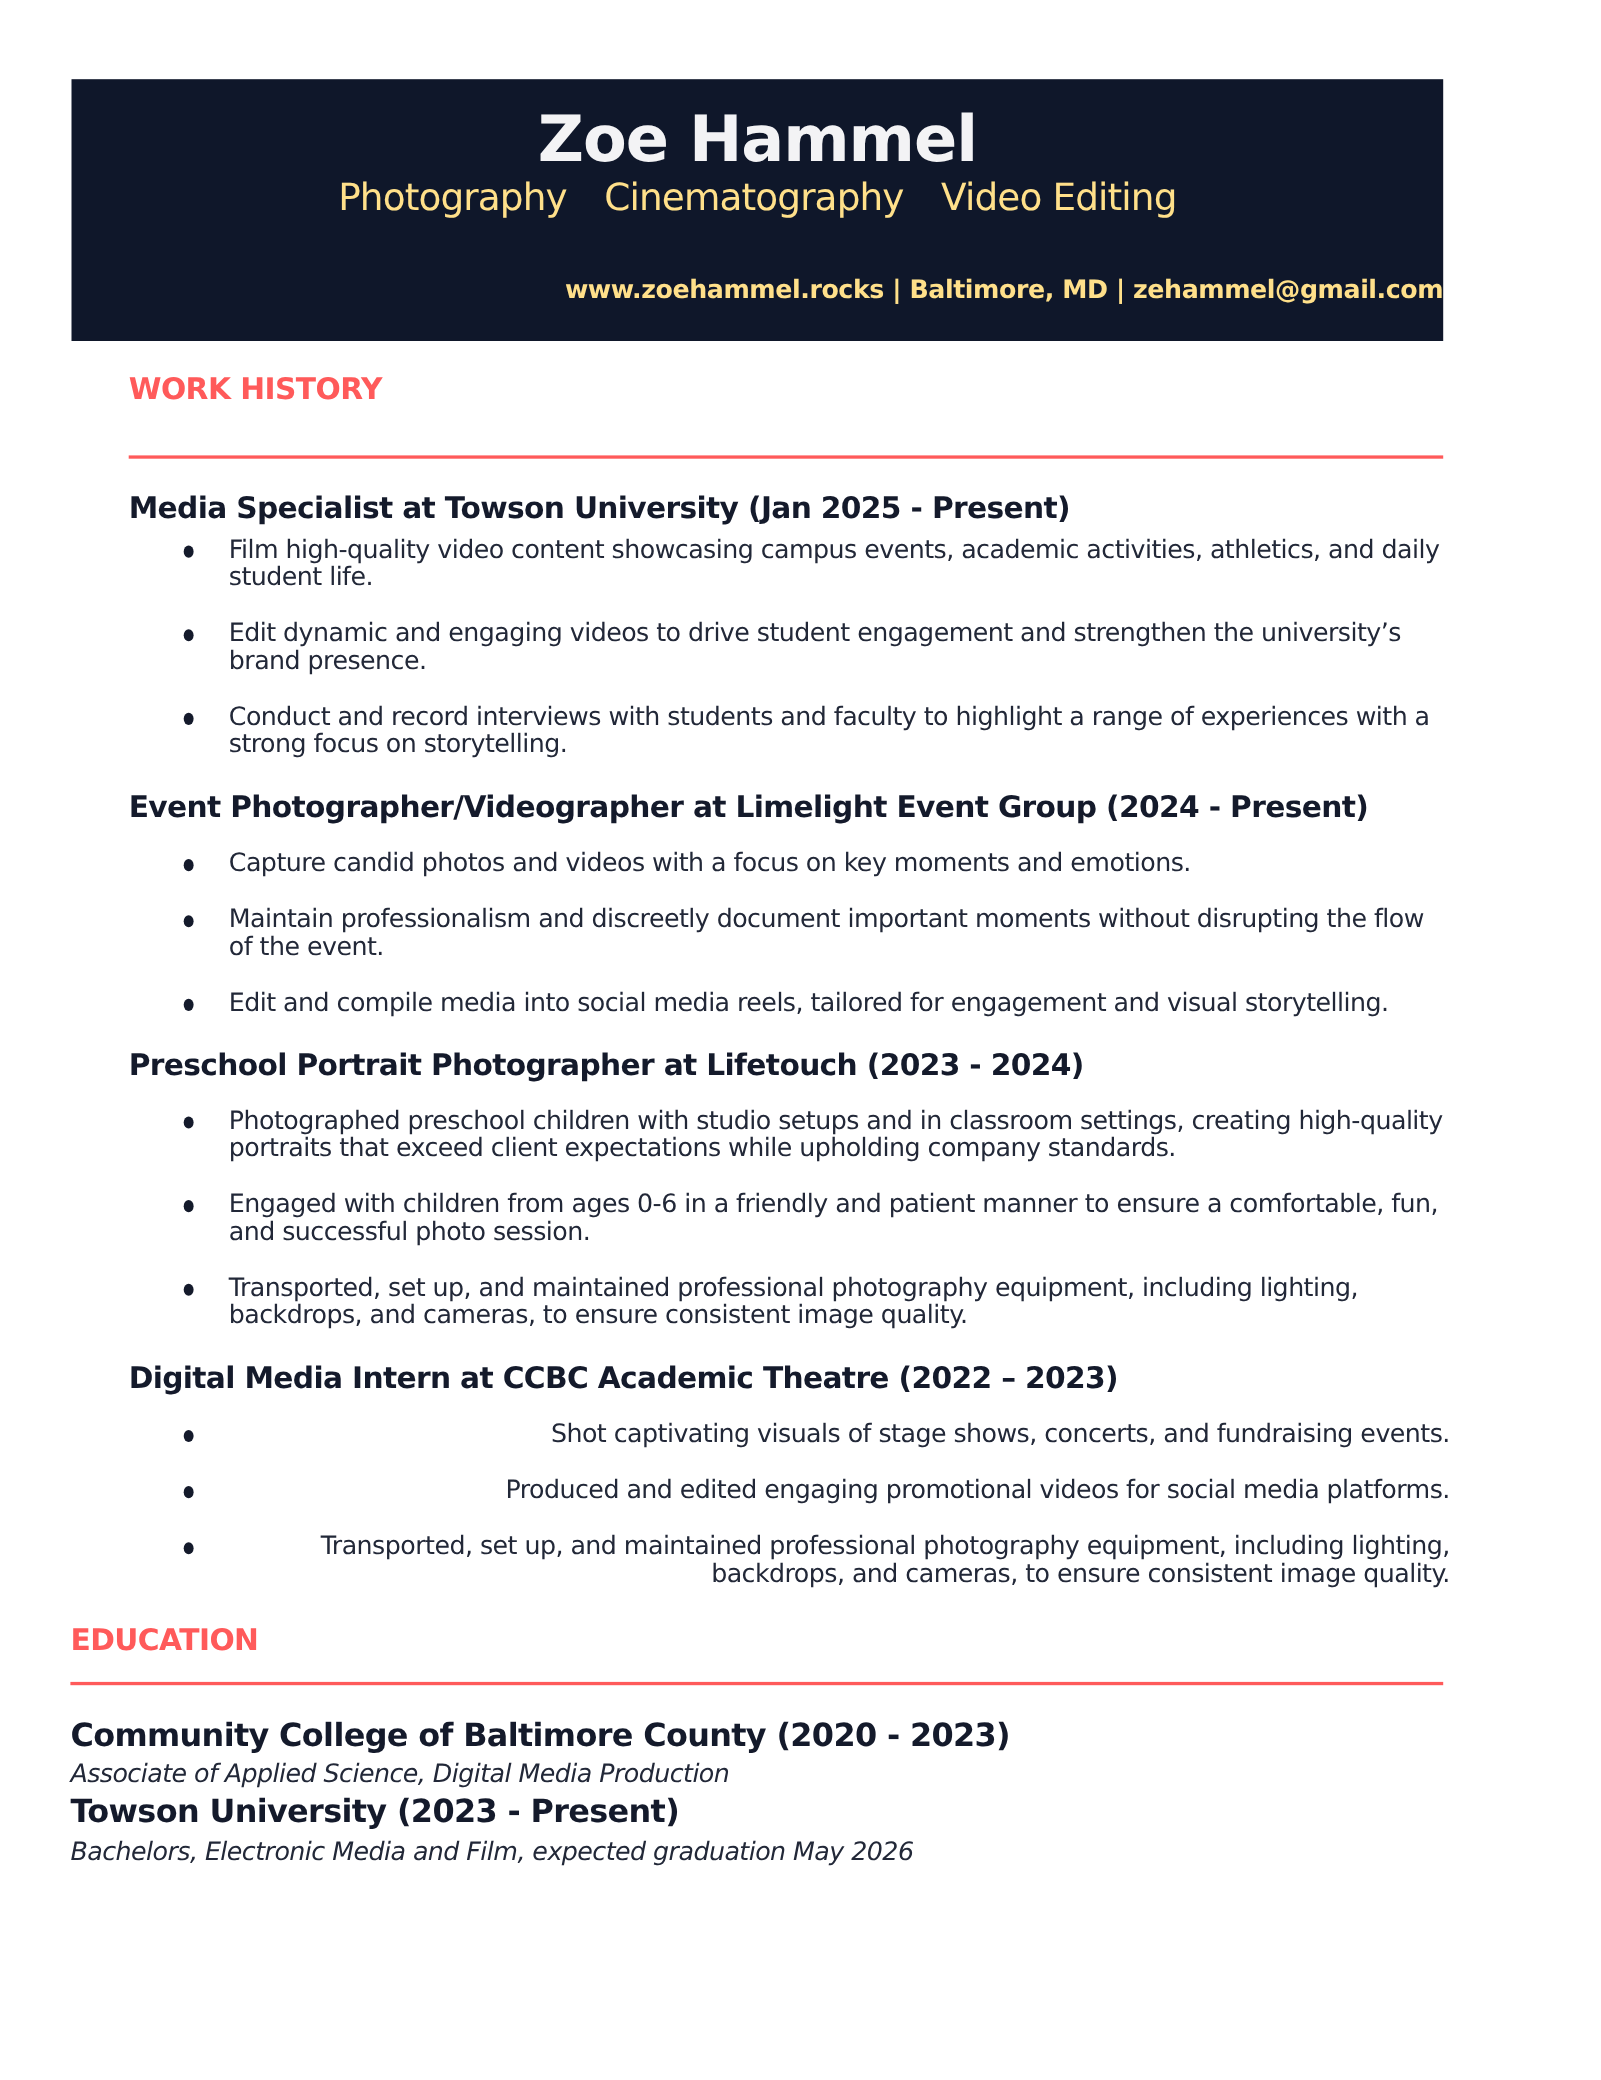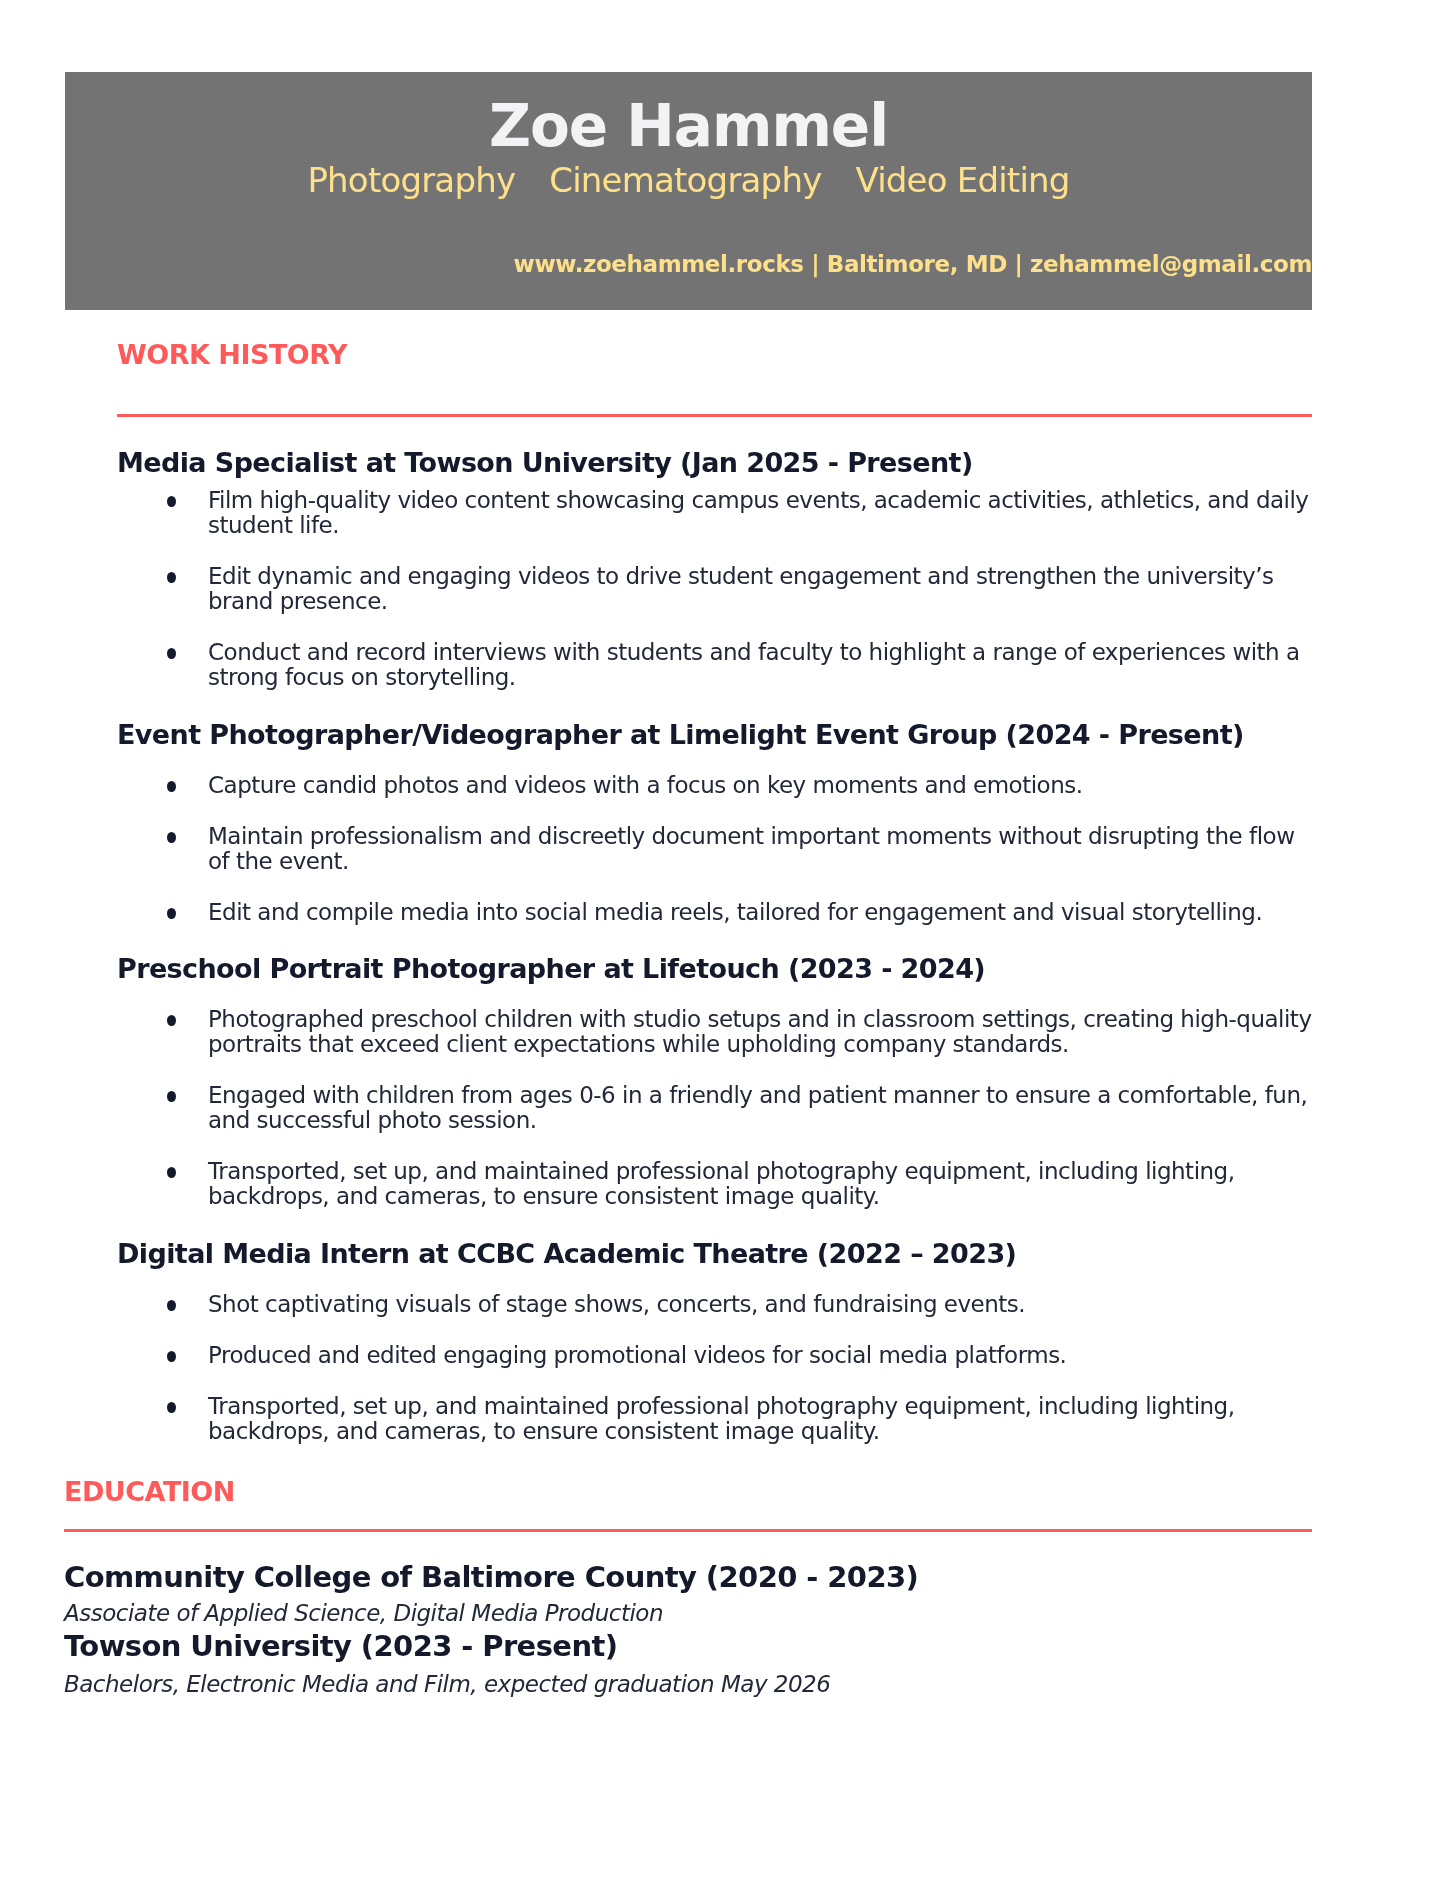--- a/index.html
+++ b/index.html
@@ -1,18 +1,18 @@
 <!DOCTYPE html>
 <html><head>
 <meta charset="utf-8">
 <style>
   html, body { margin: 0; padding: 0; background: #ffffff; }
   body { width: 1455px; height: 1891px; position: relative; overflow: hidden;
          font-family: "Liberation Sans", "DejaVu Sans", sans-serif; color: #1d2433; }
-  .banner { position: absolute; left: 65px; top: 72px; width: 1247px; height: 238px; background: #737373; }
+  .banner { position: absolute; left: 65px; top: 72px; width: 1247px; height: 238px; background: #0f172a; }
   .name { position: absolute; left: 0; right: 0; top: 20px; text-align: center;
           font-family: "DejaVu Sans", sans-serif; font-weight: bold; font-size: 58px;
           color: #f3f3f5; letter-spacing: -1px; }
   .skills { position: absolute; left: 0; right: 0; top: 88px; text-align: center;
             font-family: "DejaVu Sans", sans-serif; font-size: 34px; color: #ffe08a; letter-spacing: -0.8px; }
   .skills span { margin: 12px 17px; }
   .contact { position: absolute; left: 0; right: 0; top: 179px; text-align: right;
              font-family: "DejaVu Sans", sans-serif; font-size: 23px; color: #ffe08a; font-weight: bold; letter-spacing: -0.4px; }
   .section-title { position: absolute; font-family: "DejaVu Sans", sans-serif; font-weight: bold;
                    font-size: 27px; color: #ff5a5a; letter-spacing: -0.5px; }
@@ -65,21 +65,21 @@
   <div class="job-title">Preschool Portrait Photographer at Lifetouch (2023 - 2024)</div>
   <ul style="margin-top:-5px;">
     <li><span class="bullet"></span><span>Photographed preschool children with studio setups and in classroom settings, creating high-quality portraits that exceed client expectations while upholding company standards.</span></li>
     <li><span class="bullet"></span><span>Engaged with children from ages 0-6 in a friendly and patient manner to ensure a comfortable, fun, and successful photo session.</span></li>
     <li><span class="bullet"></span><span>Transported, set up, and maintained professional photography equipment, including lighting, backdrops, and cameras, to ensure consistent image quality.</span></li>
   </ul>
 </div>
 
 <div class="job" style="top:1237px;">
   <div class="job-title">Digital Media Intern at CCBC Academic Theatre (2022 – 2023)</div>
-  <ul style="margin-top:-5px;">
+  <ul style="margin-top:-5px;text-align:right;">
     <li><span class="bullet"></span><span>Shot captivating visuals of stage shows, concerts, and fundraising events.</span></li>
     <li><span class="bullet"></span><span>Produced and edited engaging promotional videos for social media platforms.</span></li>
     <li><span class="bullet"></span><span>Transported, set up, and maintained professional photography equipment, including lighting, backdrops, and cameras, to ensure consistent image quality.</span></li>
   </ul>
 </div>
 
 <div class="section-title" style="left:64px; top:1476px;">EDUCATION</div>
 <div class="rule" style="left:64px; top:1529px; width:1248px;"></div>
 
 <div class="edu-title" style="top:1560px;">Community College of Baltimore County (2020 - 2023)</div>

